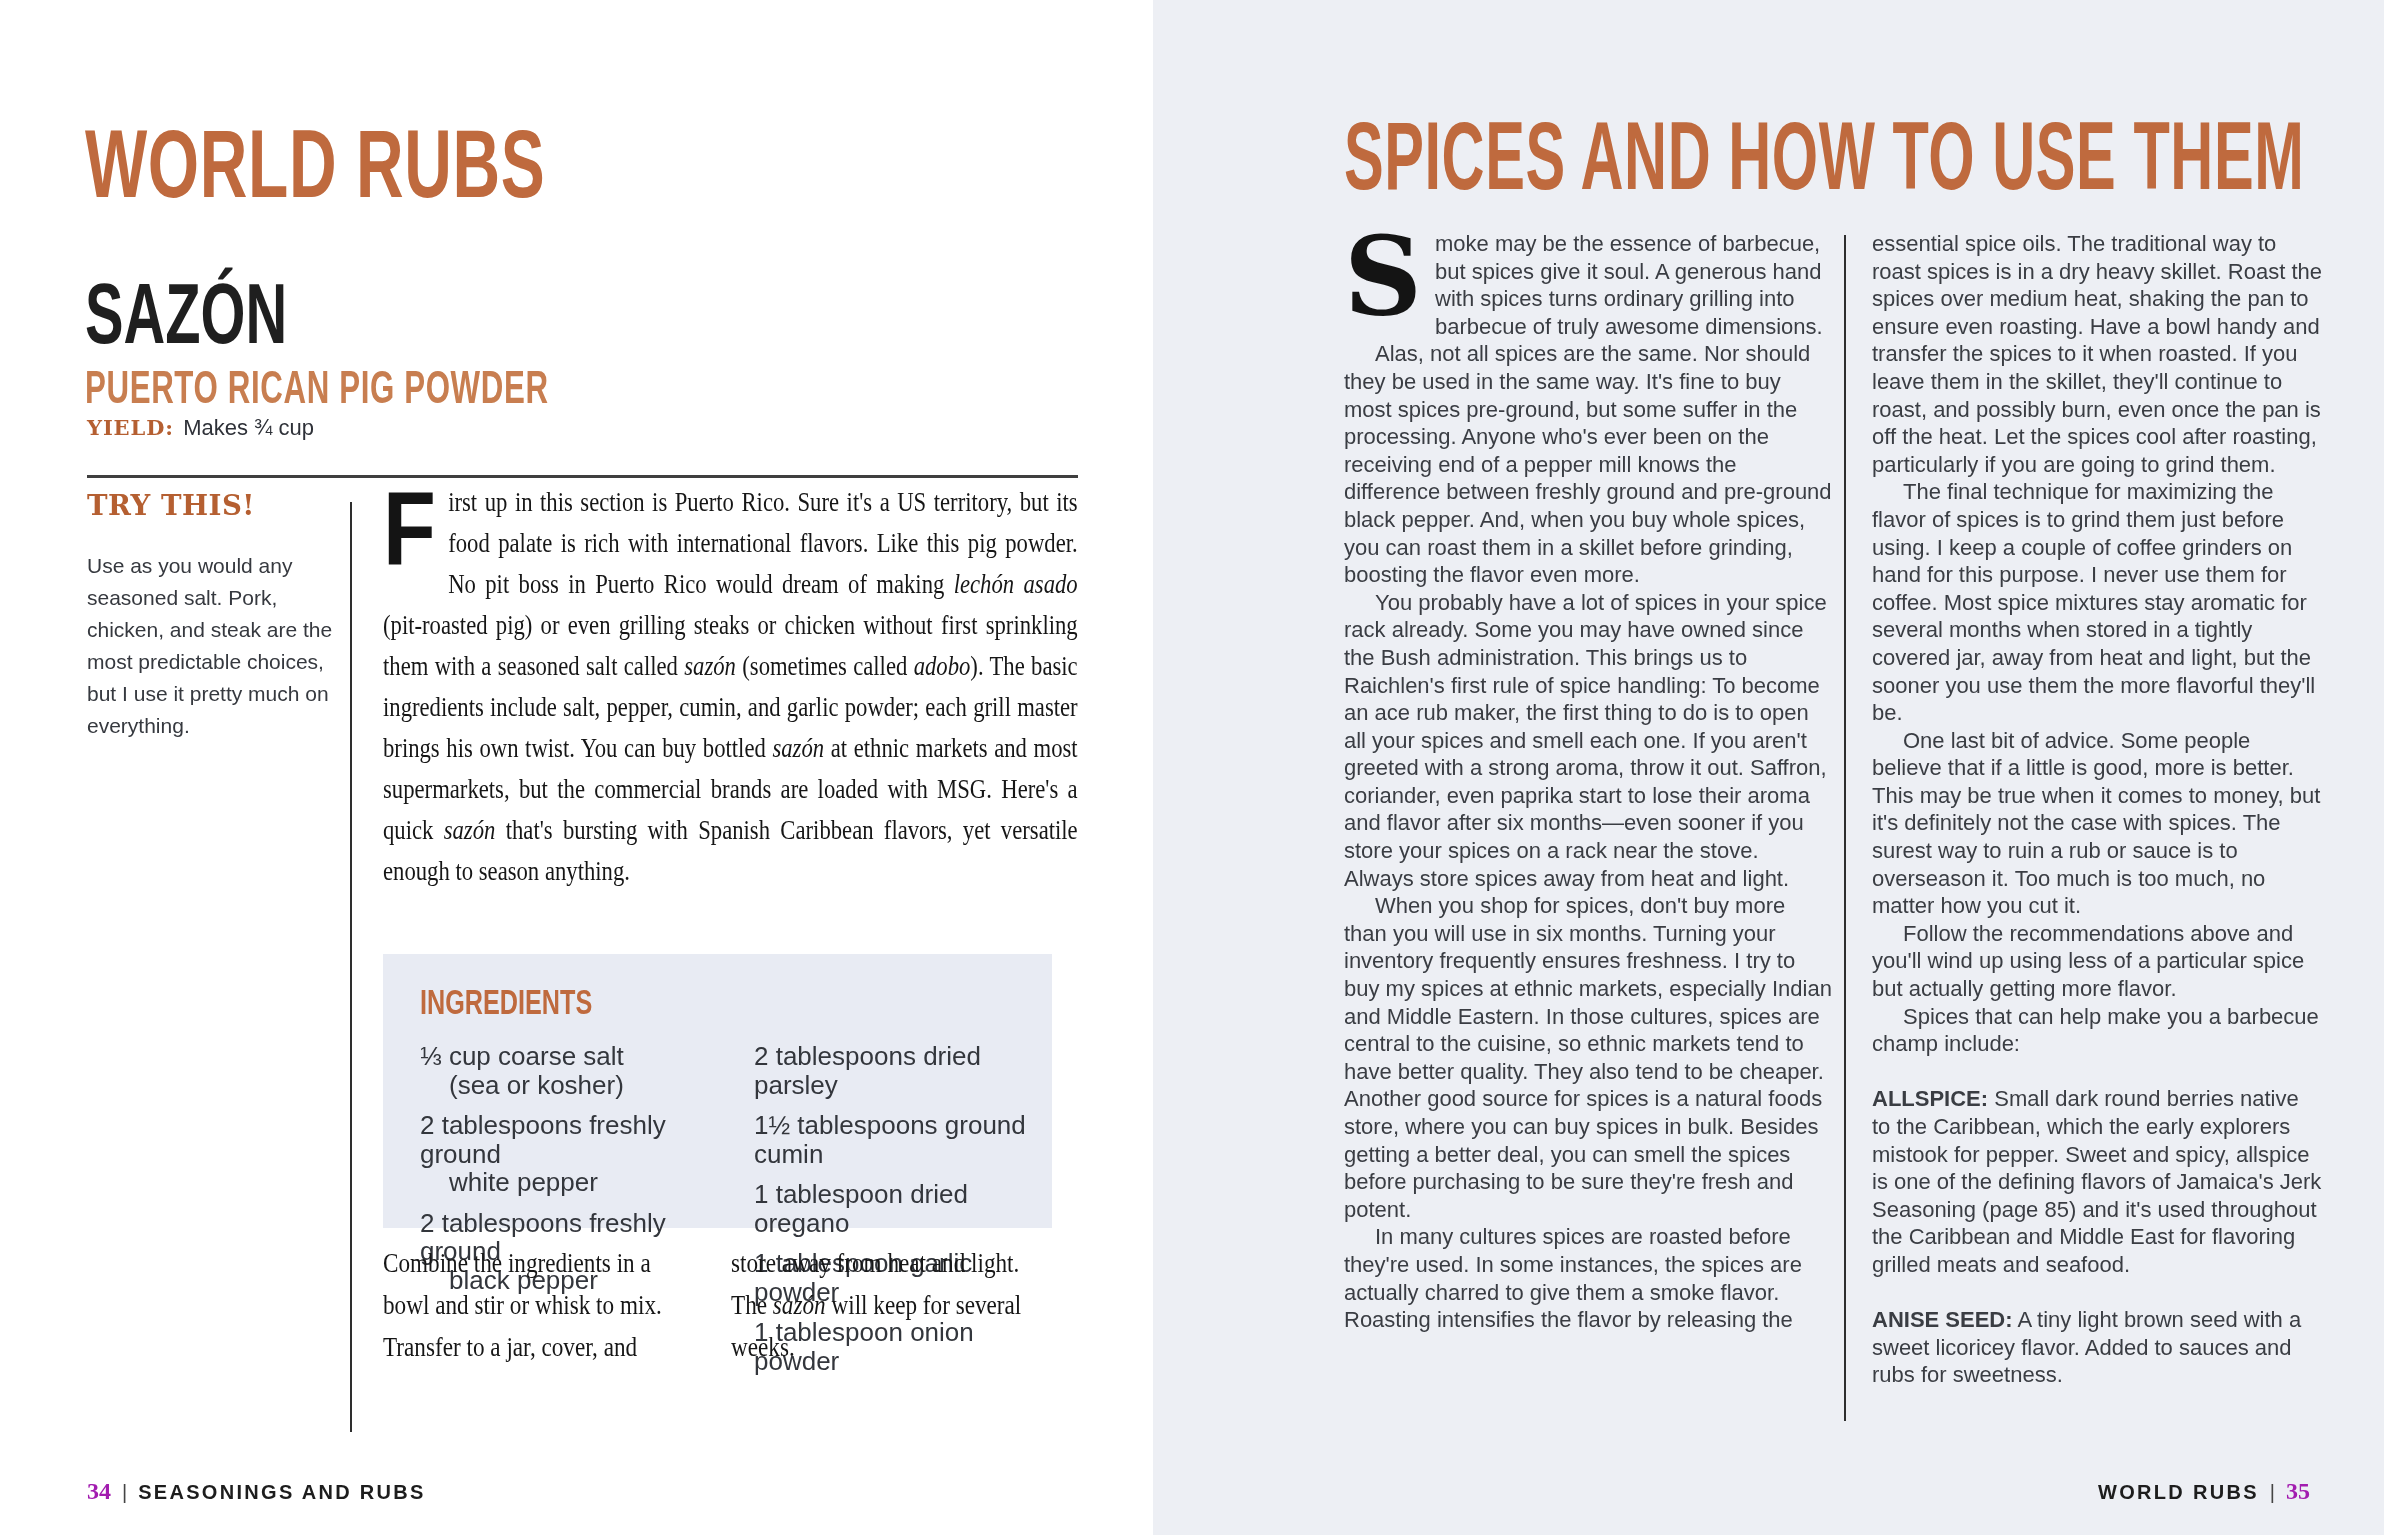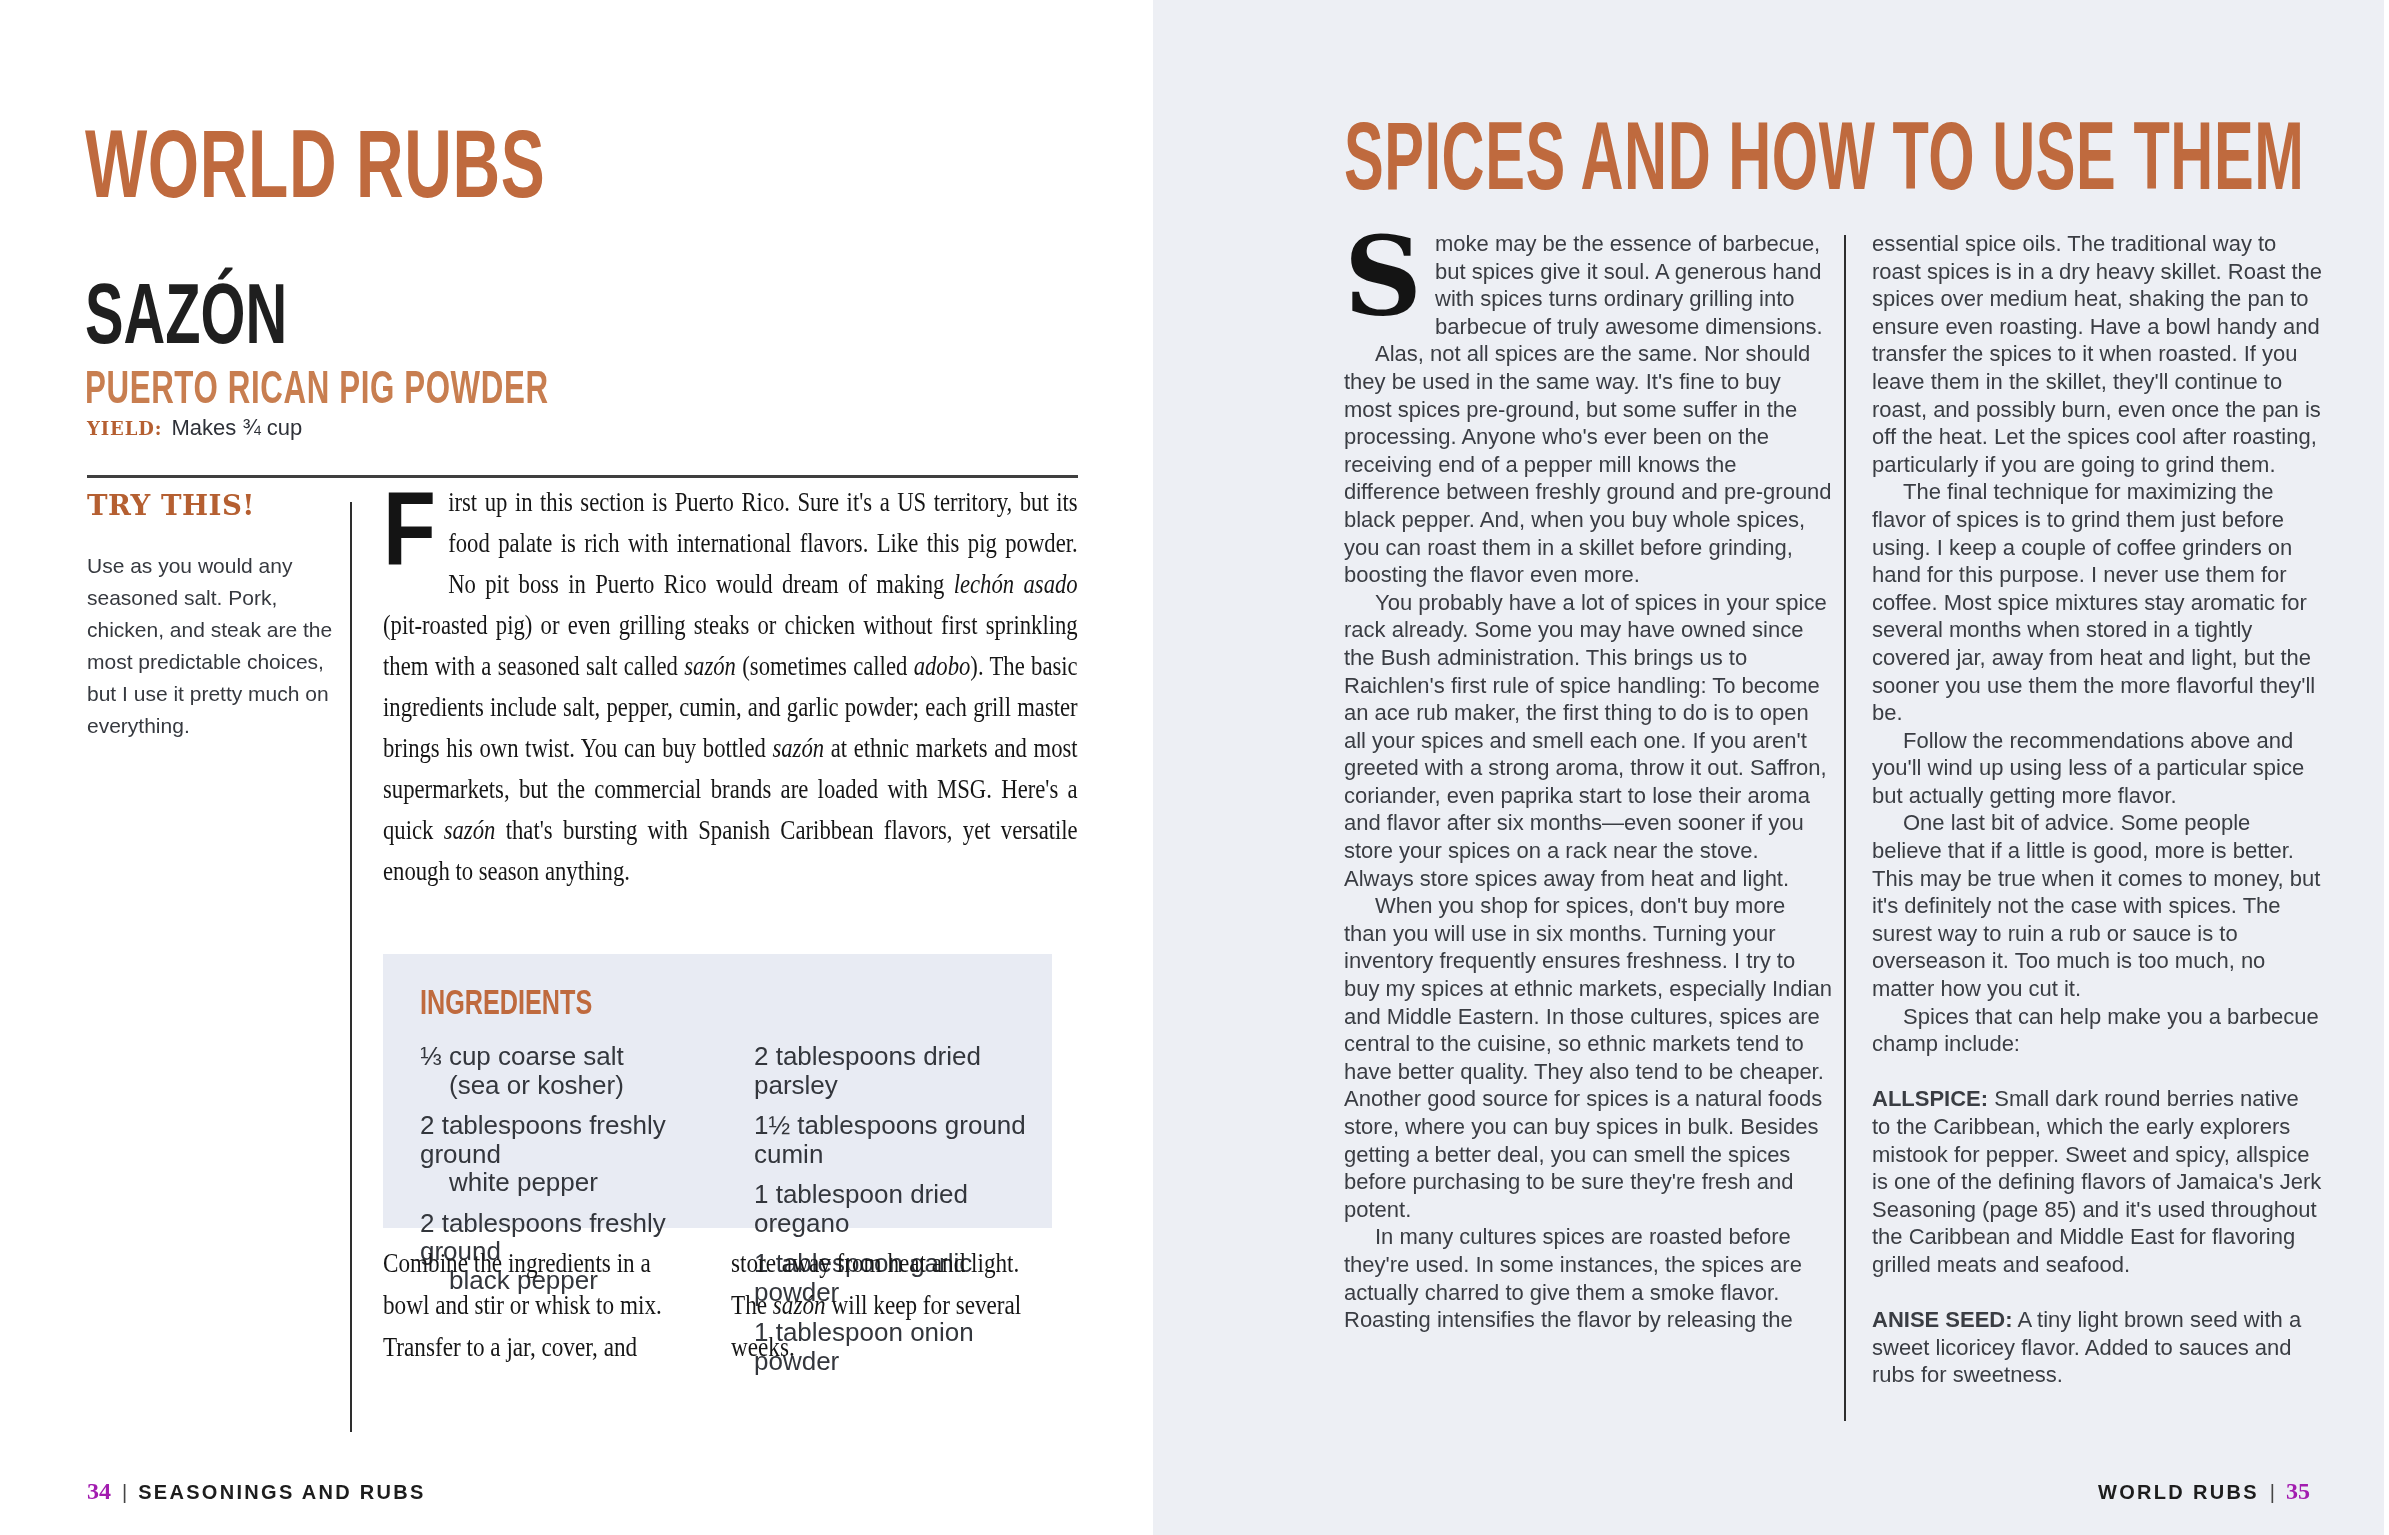--- a/index.html
+++ b/index.html
@@ -18,21 +18,21 @@
   .page-left{left:0;width:1153px;background:#ffffff;}
   .page-right{left:1153px;width:1236px;background:var(--right-bg);}
 
   .condensed{display:inline-block;transform-origin:0 0;white-space:nowrap;font-family:"Liberation Sans",sans-serif;font-weight:700;}
 
   .section-title{position:absolute;left:85px;top:108px;font-size:97px;color:var(--accent);transform:scaleX(0.68);letter-spacing:0.9px;}
   .recipe-title{position:absolute;left:85px;top:265px;font-size:85px;color:#1f1f1f;transform:scaleX(0.68);}
   .recipe-subtitle{position:absolute;left:85px;top:360px;font-size:46px;color:var(--subtitle);transform:scaleX(0.68);letter-spacing:0.9px;}
 
   .yield-row{position:absolute;left:87px;top:415px;font-size:22px;color:#2e3138;}
-  .yield-label{font-family:"DejaVu Serif",serif;font-weight:700;color:#b55f31;letter-spacing:0.9px;font-size:18px;margin-right:9.2px;}
+  .yield-label{font-family:"DejaVu Serif",serif;font-weight:700;color:#b55f31;letter-spacing:0.9px;font-size:21px;margin-right:9.2px;}
 
   .hrule{position:absolute;left:87px;top:475px;width:991px;height:2.8px;background:#3f3f3f;}
   .vrule{position:absolute;width:1.8px;background:var(--rule);}
   .vrule-left{left:350px;top:502px;height:930px;}
   .vrule-right{left:1844px;top:235px;height:1186px;}
 
   .sidebar{position:absolute;left:87px;top:489px;width:259px;}
   .sidebar-heading{font-family:"DejaVu Serif",serif;font-weight:700;font-size:27.6px;color:#b55f31;letter-spacing:0.5px;}
   .sidebar-body{margin-top:27.6px;font-size:21px;line-height:32px;color:#36393f;}
 
@@ -147,22 +147,22 @@
     <p><span class="dropcap-s">S</span><span><span>moke may be the essence of barbecue, but spices give it soul. A generous hand with spices turns ordinary grilling into barbecue of truly awesome dimensions.</span></span></p>
     <p class="indent"><span>Alas, not all spices are the same. Nor should they be used in the same way. It's fine to buy most spices pre-ground, but some suffer in the processing. Anyone who's ever been on the receiving end of a pepper mill knows the difference between freshly ground and pre-ground black pepper. And, when you buy whole spices, you can roast them in a skillet before grinding, boosting the flavor even more.</span></p>
     <p class="indent"><span>You probably have a lot of spices in your spice rack already. Some you may have owned since the Bush administration. This brings us to Raichlen's first rule of spice handling: To become an ace rub maker, the first thing to do is to open all your spices and smell each one. If you aren't greeted with a strong aroma, throw it out. Saffron, coriander, even paprika start to lose their aroma and flavor after six months—even sooner if you store your spices on a rack near the stove. Always store spices away from heat and light.</span></p>
     <p class="indent"><span>When you shop for spices, don't buy more than you will use in six months. Turning your inventory frequently ensures freshness. I try to buy my spices at ethnic markets, especially Indian and Middle Eastern. In those cultures, spices are central to the cuisine, so ethnic markets tend to have better quality. They also tend to be cheaper. Another good source for spices is a natural foods store, where you can buy spices in bulk. Besides getting a better deal, you can smell the spices before purchasing to be sure they're fresh and potent.</span></p>
     <p class="indent"><span>In many cultures spices are roasted before they're used. In some instances, the spices are actually charred to give them a smoke flavor. Roasting intensifies the flavor by releasing the</span></p>
   </div>
 
   <div class="rcol rcol-2">
     <p><span>essential spice oils. The traditional way to roast spices is in a dry heavy skillet. Roast the spices over medium heat, shaking the pan to ensure even roasting. Have a bowl handy and transfer the spices to it when roasted. If you leave them in the skillet, they'll continue to roast, and possibly burn, even once the pan is off the heat. Let the spices cool after roasting, particularly if you are going to grind them.</span></p>
     <p class="indent"><span>The final technique for maximizing the flavor of spices is to grind them just before using. I keep a couple of coffee grinders on hand for this purpose. I never use them for coffee. Most spice mixtures stay aromatic for several months when stored in a tightly covered jar, away from heat and light, but the sooner you use them the more flavorful they'll be.</span></p>
+    <p class="indent"><span>One last bit of advice. Some people believe that if a little is good, more is better. This may be true when it comes to money, but it's definitely not the case with spices. The surest way to ruin a rub or sauce is to overseason it. Too much is too much, no matter how you cut it.</span></p>
     <p class="indent"><span>Follow the recommendations above and you'll wind up using less of a particular spice but actually getting more flavor.</span></p>
-    <p class="indent"><span>One last bit of advice. Some people believe that if a little is good, more is better. This may be true when it comes to money, but it's definitely not the case with spices. The surest way to ruin a rub or sauce is to overseason it. Too much is too much, no matter how you cut it.</span></p>
     <p class="indent"><span>Spices that can help make you a barbecue champ include:</span></p>
     <p class="para-gap"><span style="font-weight: 700;">ALLSPICE:</span><span> Small dark round berries native to the Caribbean, which the early explorers mistook for pepper. Sweet and spicy, allspice is one of the defining flavors of Jamaica's Jerk Seasoning (page 85) and it's used throughout the Caribbean and Middle East for flavoring grilled meats and seafood.</span></p>
     <p class="para-gap"><span style="font-weight: 700;">ANISE SEED:</span><span> A tiny light brown seed with a sweet licoricey flavor. Added to sauces and rubs for sweetness.</span></p>
   </div>
 
   <footer class="footer footer-right">
     <span class="footer-text">WORLD RUBS</span><span class="footer-sep">|</span><span class="folio">35</span>
   </footer>
 
 </div>

